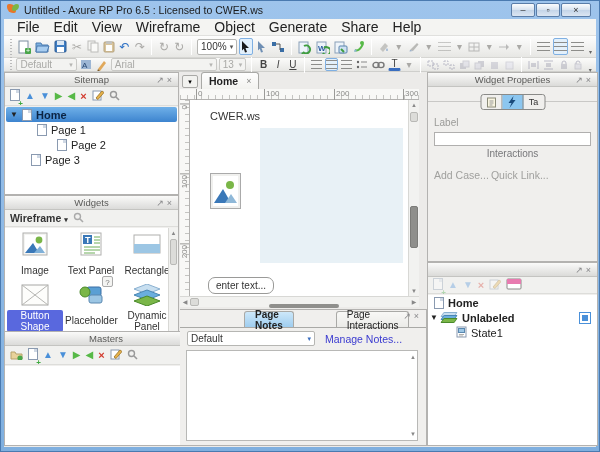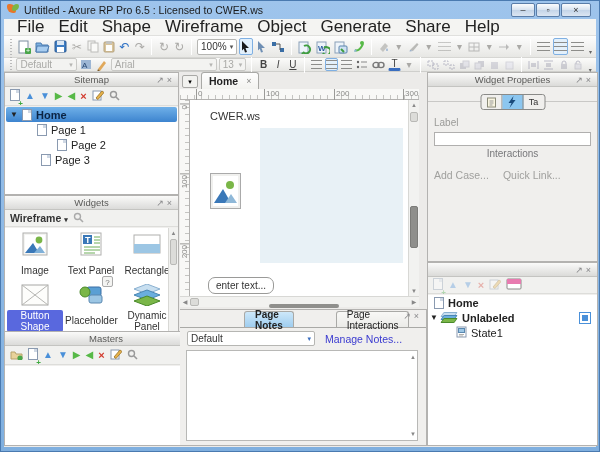--- a/index.html
+++ b/index.html
@@ -13,21 +13,21 @@
   .title-text { font-size:10.5px; color:#1a1a1a; }
   .winbtns { position:absolute; right:8px; top:2px; display:flex; gap:1px; }
   .wbtn { width:24px; height:14px; background:linear-gradient(#fbfcfd,#d7e2ef 50%,#c3d4e8 50%,#dce6f2);
           border:1px solid #5a7da8; border-radius:2px; font-size:9px; color:#333;
           display:flex; align-items:center; justify-content:center; line-height:1; }
   .wbtn.close { width:30px; }
   .inner { position:absolute; left:3px; top:18px; right:3px; bottom:4px; background:#ecebe9; }
 
   .menubar { position:absolute; left:0; top:0; right:0; height:17px; background:#f4f4f2;
              border-bottom:1px solid #e0e0de; display:flex; align-items:center; padding-left:6px; }
-  .menubar span { font-size:17px; color:#222; padding:12px 7px; }
+  .menubar span { font-size:14px; color:#222; padding:12px 7px; }
 
   .toolbar1 { position:absolute; left:0; top:17px; right:0; height:22px;
               background:linear-gradient(#fdfdfd,#e7e7e4); border-bottom:1px solid #d6d6d3;
               display:flex; align-items:center; padding-left:4px; gap:2px; }
   .toolbar2 { position:absolute; left:0; top:39px; right:0; height:14px;
               background:linear-gradient(#fbfbfa,#e7e7e4); border-bottom:1px solid #cfcfcc;
               display:flex; align-items:center; padding-left:4px; gap:2px; }
   .tsep { width:1px; height:16px; background:#c9c9c6; border-right:1px solid #fff; margin:0 3px; }
   .grip { width:3px; height:16px; background:repeating-linear-gradient(#bbb 0 1px, transparent 1px 3px); margin:0 2px; }
   .tbi { width:17px; height:17px; display:flex; align-items:center; justify-content:center;
@@ -118,21 +118,21 @@
       <span class="wbtn">▫</span>
       <span class="wbtn close">×</span>
     </span>
   </div>
 
   <div class="inner">
 
     <div class="menubar">
       <span>File</span>
       <span>Edit</span>
-      <span>Shape</span>
+      <span>View</span>
       <span>Wireframe</span>
       <span>Object</span>
       <span>Generate</span>
       <span>Share</span>
       <span>Help</span>
     </div>
 
     <div class="toolbar1">
       <span class="grip"></span>
       <span class="tbi">
@@ -421,21 +421,21 @@
           <span>Home</span>
         </div>
         <div class="trow" style="padding-left:32px">
           <span class="pageicon"></span>
           <span>Page 1</span>
         </div>
         <div class="trow" style="padding-left:52px">
           <span class="pageicon"></span>
           <span>Page 2</span>
         </div>
-        <div class="trow" style="padding-left:36px">
+        <div class="trow" style="padding-left:26px">
           <span class="pageicon"></span>
           <span>Page 3</span>
         </div>
       </div>
     </div>
 
     <div class="panel" style="left:0;top:176px;width:175px;height:148px">
       <div class="phdr">
         <span>Widgets</span>
         <span class="hicons"><span>↗</span><span>×</span></span>
@@ -630,21 +630,21 @@
               </svg>
           </span>
           <span class="segbtn" style="font-size:9px;color:#333">Ta</span>
         </div>
       </div>
       <div style="padding:4px 6px 0 6px">
         <div style="font-size:10px;color:#9a9a98">Label</div>
         <input style="width: 100%; height: 14px; border: 1px solid rgb(176, 175, 174); background: rgb(255, 255, 255); margin-top: 2px; font-size: 10px;" value="">
       </div>
       <div style="text-align:center;font-size:10px;color:#77777a;margin-top:2px">Interactions</div>
-      <div style="display:flex;gap:14px;padding:10px 12px 0 6px">
+      <div style="display:flex;gap:2px;padding:10px 12px 0 6px">
         <span class="graytext">Add Case...</span>
         <span class="graytext">Quick Link...</span>
       </div>
     </div>
 
     <div class="panel" style="left:423px;top:243px;width:171px;height:184px">
       <div class="phdr">
         <span class="hicons"><span>↗</span><span>×</span></span>
       </div>
       <div class="ptools" style="height:17px;opacity:1">

